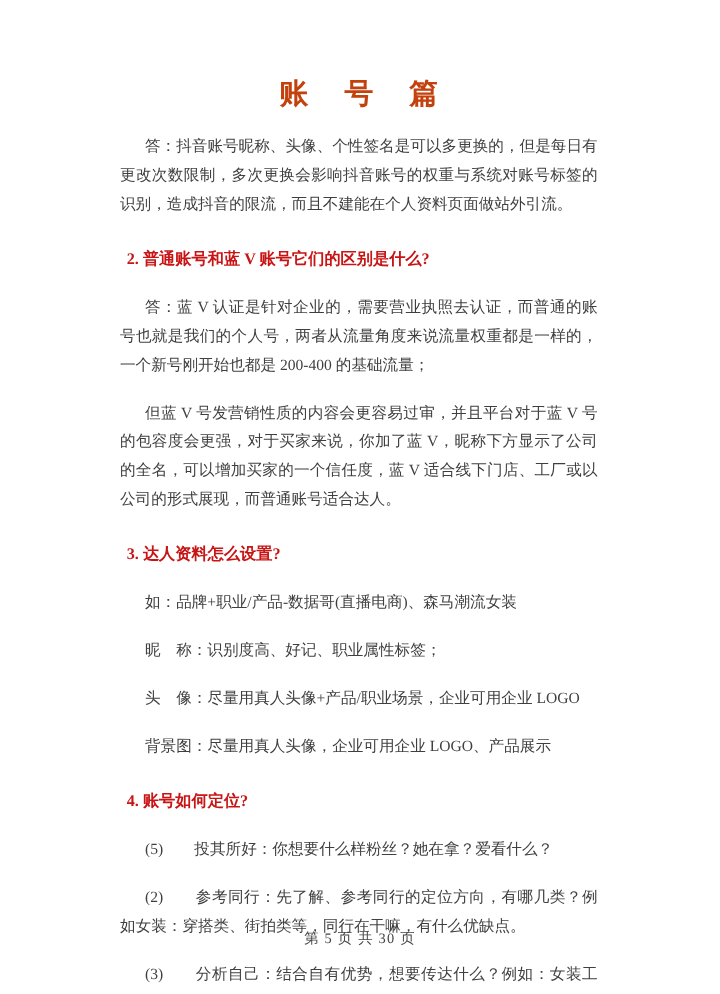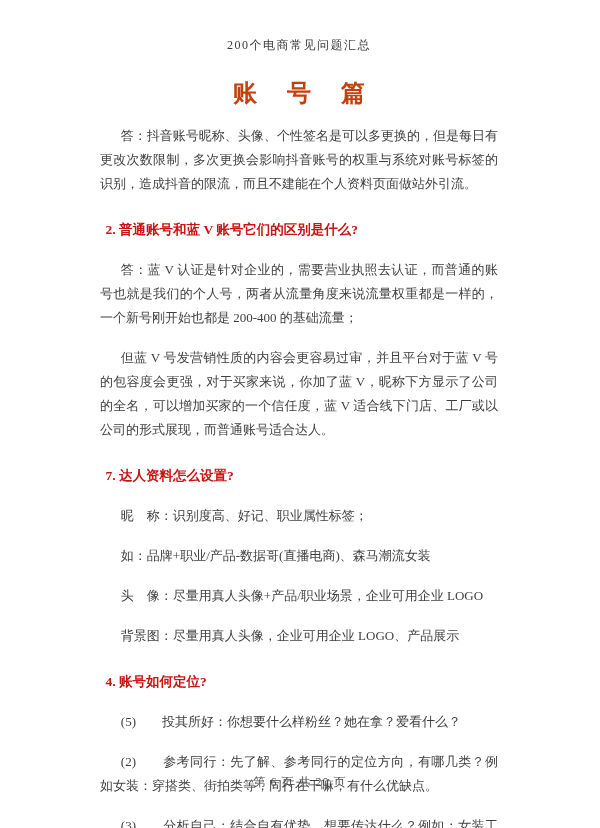--- a/index.html
+++ b/index.html
@@ -64,44 +64,43 @@
     letter-spacing: 1px;
     color: #454545;
     line-height: 16px;
   }
 </style>
 </head>
 <body>
 
 <div class="page">
 
-  <div class="doc-header">200个电商常见问题汇总</div>
 
   <h1 class="doc-title">账 号 篇</h1>
 
   <section class="qa-section">
     <p class="answer">答：抖音账号昵称、头像、个性签名是可以多更换的，但是每日有更改次数限制，多次更换会影响抖音账号的权重与系统对账号标签的识别，造成抖音的限流，而且不建能在个人资料页面做站外引流。</p>
   </section>
 
   <section class="qa-section">
     <h2 class="question">2. 普通账号和蓝 V 账号它们的区别是什么?</h2>
     <p class="answer">答：蓝 V 认证是针对企业的，需要营业执照去认证，而普通的账号也就是我们的个人号，两者从流量角度来说流量权重都是一样的，一个新号刚开始也都是 200-400 的基础流量；</p>
     <p class="answer">但蓝 V 号发营销性质的内容会更容易过审，并且平台对于蓝 V 号的包容度会更强，对于买家来说，你加了蓝 V，昵称下方显示了公司的全名，可以增加买家的一个信任度，蓝 V 适合线下门店、工厂或以公司的形式展现，而普通账号适合达人。</p>
   </section>
 
   <section class="qa-section">
-    <h2 class="question">7. 达人资料怎么设置?</h2>
+    <h2 class="question">3. 达人资料怎么设置?</h2>
+    <p class="answer">如：品牌+职业/产品-数据哥(直播电商)、森马潮流女装</p>
     <p class="answer">昵　称：识别度高、好记、职业属性标签；</p>
-    <p class="answer">如：品牌+职业/产品-数据哥(直播电商)、森马潮流女装</p>
     <p class="answer">头　像：尽量用真人头像+产品/职业场景，企业可用企业 LOGO</p>
     <p class="answer">背景图：尽量用真人头像，企业可用企业 LOGO、产品展示</p>
   </section>
 
   <section class="qa-section">
     <h2 class="question">4. 账号如何定位?</h2>
     <p class="answer">(5)　　投其所好：你想要什么样粉丝？她在拿？爱看什么？</p>
     <p class="answer">(2)　　参考同行：先了解、参考同行的定位方向，有哪几类？例如女装：穿搭类、街拍类等，同行在干嘛，有什么优缺点。</p>
     <p class="answer">(3)　　分析自己：结合自有优势，想要传达什么？例如：女装工厂店，优势货源、价格优势，就展示车间，仓库、发货等信息，给粉丝实惠、真实的感觉。</p>
   </section>
 
-  <div class="doc-footer">第 6 页 共 20 页</div>
+  <div class="doc-footer">第 5 页 共 30 页</div>
 
 </div>
 
 </body></html>

